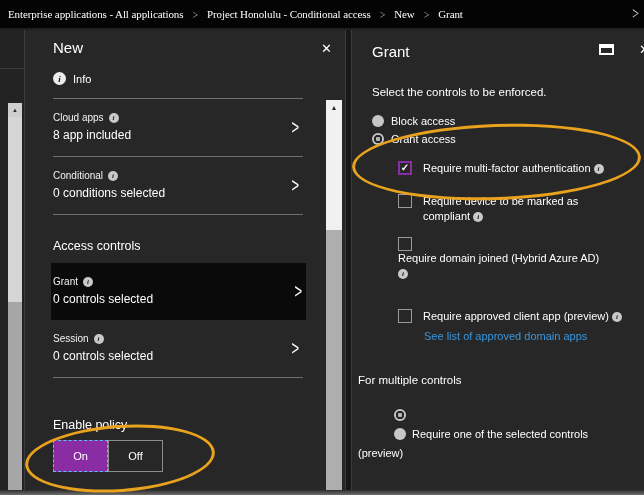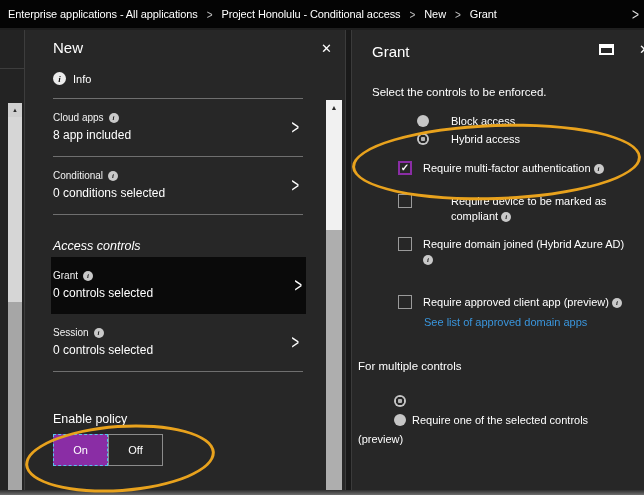--- a/index.html
+++ b/index.html
@@ -7,21 +7,21 @@
   .screen {
     position:relative; width:644px; height:495px; overflow:hidden;
     background:#1f1f1f; color:#fff;
     font-family:"Liberation Sans", sans-serif;
     -webkit-font-smoothing:antialiased;
   }
   
   .breadcrumb {
     position:relative; height:28px; background:#040404;
     display:flex; align-items:center; padding-left:8px;
-    font-size:11px; white-space:nowrap; letter-spacing:-0.1px;
+    font-size:11px; white-space:nowrap; letter-spacing:-0.1px;font-family:Liberation Serif, serif;
   }
   .crumb { color:#fff; }
   .crumb-sep { color:#bdbdbd; margin:0 9px; font-size:10px; transform:scaleY(1.3); }
   .crumb-trailing { position:absolute; right:5px; color:#e0e0e0; font-size:12px; transform:scaleY(1.4); }
   
   .main { position:absolute; top:30px; left:0; right:0; bottom:5px; display:flex; }
   
   .left-rail { position:relative; flex:none; width:25px; background:#232323; border-right:1px solid #3d3d3d; }
   .rail-hline { position:absolute; top:38px; left:0; right:0; border-top:1px solid #3d3d3d; }
   
@@ -56,49 +56,49 @@
   .nrow .rvalue { font-size:12px; margin-top:5px; }
   .nrow .chev { position:absolute; right:4px; top:50%; transform:translateY(-54%) scaleY(1.5);
                 font-size:13px; font-weight:400; color:#fff; }
   .nrow.selected { background:var(--selected-row-bg,#0a0a0a); padding-left:2px; margin-left:-2px;
                    padding-right:3px; margin-right:-3px; }
   .info-dot {
     flex:none; width:10px; height:10px; border-radius:50%; background:#c9c9c9; color:#161616;
     font-size:7px; font-weight:700; font-style:italic; font-family:"Liberation Serif", serif;
     display:inline-flex; align-items:center; justify-content:center; vertical-align:middle;
   }
-  .section-heading { font-size:12.5px; margin:24px 0 4px;font-style:italic; }
+  .section-heading { font-size:12.5px; margin:24px 0 10px; }
   .enable-heading { font-size:12.5px; margin:40px 0 8px; }
   .toggle { display:flex; width:110px; height:32px; font-size:11px; }
   .toggle-btn { flex:1; display:flex; align-items:center; justify-content:center;
                 border:1px solid #8c8c8c; background:transparent; color:#fff; cursor:default; }
   .toggle-btn.active { background:var(--accent-purple,#8A2DA5); border:1px dashed #54c7ec; }
   
   .grant-header { position:relative; display:flex; align-items:center; height:22px; }
   .maximize-icon { width:15px; height:11px; border:2px solid #fff; border-top:4px solid #fff;
                    position:absolute; right:30px; top:4px; }
   .grant-close { position:absolute; right:-6px; top:2px; font-size:13px; }
   .grant-sub { margin-top:24px; font-size:11.5px; }
-  .gradio-row { display:flex; align-items:center; gap:22px; font-size:11px;margin-left:45px; }
+  .gradio-row { display:flex; align-items:center; gap:7px; font-size:11px; }
   .gradio-row.first { margin-top:17px; }
   .gradio-row + .gradio-row { margin-top:6px; }
   .radio { flex:none; width:12px; height:12px; border-radius:50%; background:#c6c6c6; }
   .radio.sel { background:radial-gradient(circle, #b5b5b5 0 2px, #262626 2.5px 4px, #c6c6c6 4.5px); }
   .cb-row { display:flex; margin-left:26px; font-size:11px; line-height:15px; }
   .cb-row.r0 { margin-top:16px; }
   .cb-row.r1 { margin-top:18px; }
-  .cb-row.r2 { margin-top:13px; }
+  .cb-row.r2 { margin-top:13px;flex-direction:column; }
   .cb-row.r3 { margin-top:28px; }
   .cb { flex:none; width:14px; height:14px; border:1px solid #9a9a9a; margin-right:11px;
         display:flex; align-items:center; justify-content:center; background:transparent; }
   .cb .mark { visibility:hidden; color:#fff; font-size:10px; font-weight:700; line-height:1; }
   .cb.checked { border:2px solid var(--accent-purple,#8A2DA5); }
   .cb.checked .mark { visibility:visible; }
   .cb-label { max-width:208px; }
-  .cb-row.r1 .cb-label { max-width:180px;margin-left:28px; }
+  .cb-row.r1 .cb-label { max-width:180px; }
   .see-link { display:inline-block; color:var(--link-blue,#3A96DD); font-size:11px; margin:6px 0 0 52px; cursor:default; }
   .mc-section { margin:30px 0 0 -14px; }
   .mc-heading { font-size:11.5px; }
   .mc-options { margin-top:20px; }
   .mc-option { font-size:11px; line-height:19px; max-width:246px; text-indent:36px; }
   .mc-option .radio { display:inline-block; vertical-align:-2px; margin-right:6px; text-indent:0; }
   
   .annotation { position:absolute; border:3px solid var(--annotation-yellow,#E8A21D);
                 border-radius:50%; z-index:50; pointer-events:none; }
   .annotation.mfa { left:352px; top:124px; width:289px; height:76px; transform:rotate(-2deg); }
@@ -210,21 +210,21 @@
       </div>
 
       <div class="grant-sub">Select the controls to be enforced.</div>
 
       <div class="gradio-row first">
         <span class="radio"></span>
         <span>Block access</span>
       </div>
       <div class="gradio-row">
         <span class="radio sel"></span>
-        <span>Hybrid access</span>
+        <span>Grant access</span>
       </div>
 
       <div class="cb-row r0">
         <span class="cb checked">
             <span class="mark">✓</span>
           </span>
         <span class="cb-label"><span>Require multi-factor authentication</span>
           <span class="info-dot">i</span></span>
       </div>
 

